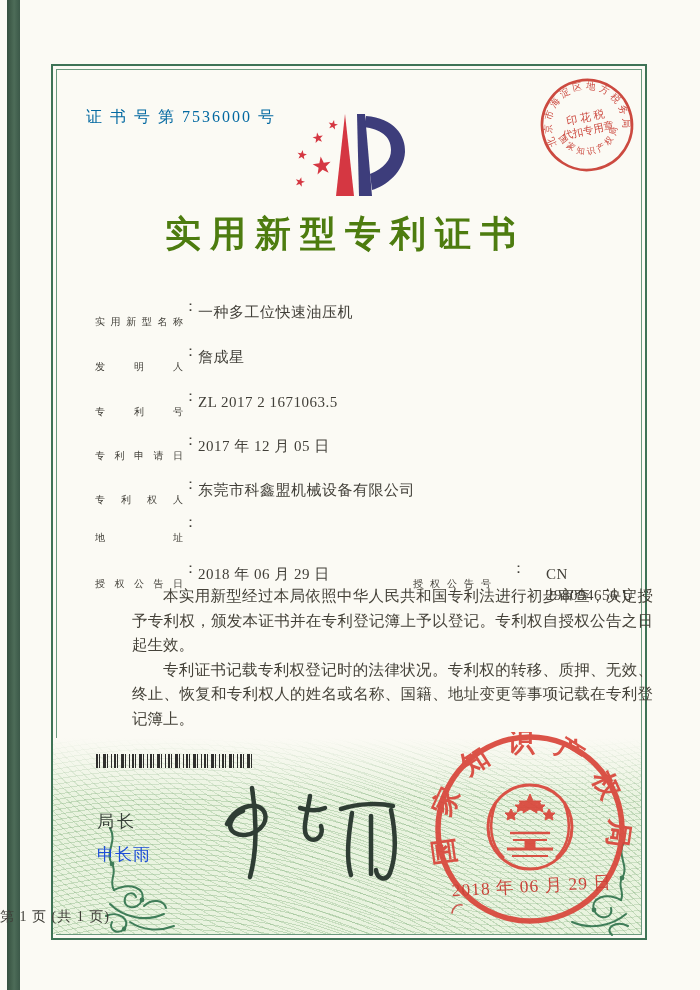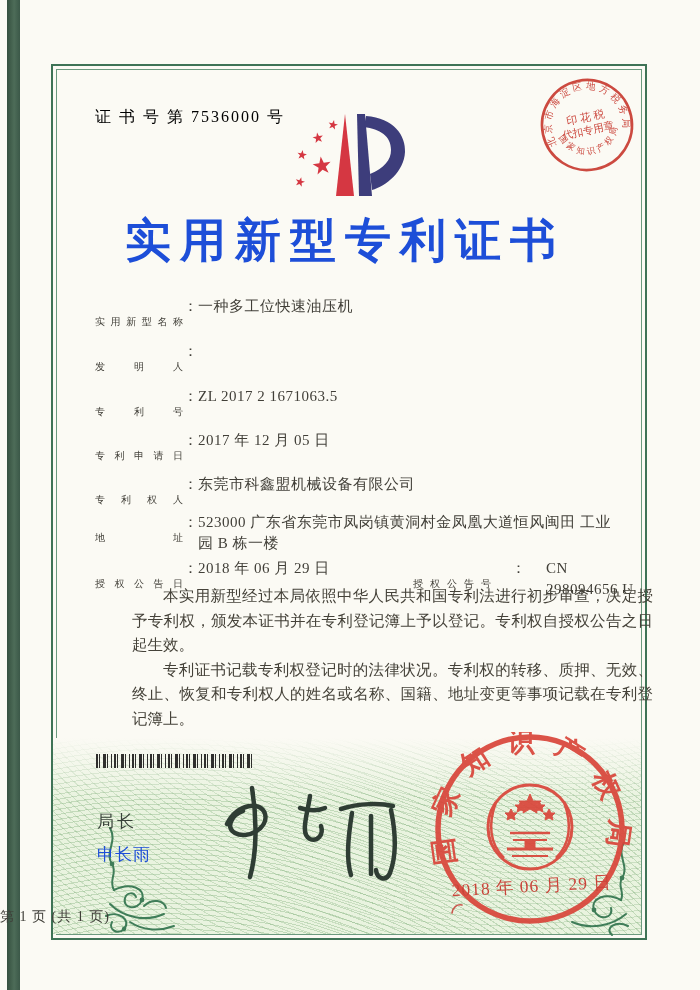--- a/index.html
+++ b/index.html
@@ -10,29 +10,29 @@
   .frame{position:absolute;left:51px;top:64px;width:592px;height:872px;border:2px solid #3e7356;}
   .frame-inner{position:absolute;left:3px;top:3px;right:3px;bottom:3px;border:1px solid #6b9a7e;}
   .guilloche{position:absolute;left:53px;top:738px;width:588px;height:196px;
      background-color:#e9f3df;
      background-image:
        repeating-radial-gradient(circle at 20% 340%, rgba(120,170,115,.35) 0 1px, rgba(0,0,0,0) 1px 5px),
        repeating-radial-gradient(circle at 85% -240%, rgba(120,170,115,.28) 0 1px, rgba(0,0,0,0) 1px 6px);
      z-index:1;}
   .guilloche-fade{position:absolute;left:0;top:0;width:100%;height:62px;
      background:linear-gradient(#fbfaf4, rgba(251,250,244,0));}
-  .cert-no{position:absolute;left:95px;top:107px;font-size:16px;letter-spacing:2px;color:#000000;z-index:3;}
+  .cert-no{position:absolute;left:86px;top:107px;font-size:16px;letter-spacing:2px;color:#0369a1;z-index:3;}
   .logo{position:absolute;left:288px;top:108px;z-index:3;}
-  .title{position:absolute;left:0;right:10px;top:210px;text-align:center;font-size:46px;
-         font-weight:600;letter-spacing:9px;color:#1d4ed8;z-index:3;}
+  .title{position:absolute;left:0;right:10px;top:210px;text-align:center;font-size:36px;
+         font-weight:600;letter-spacing:9px;color:#4d7c0f;z-index:3;}
   .fields{position:absolute;left:95px;top:0;width:530px;z-index:3;color:#413f38;}
   .frow{position:absolute;display:flex;width:530px;font-size:15px;line-height:21px;}
   .flabel{flex:0 0 88px;text-align:justify;text-align-last:justify;font-size:10px;margin-top:15px;}
   .fcolon{flex:0 0 14px;}
-  .fvalue{flex:1 1 auto;letter-spacing:.5px;}
+  .fvalue{flex:1 1 auto;letter-spacing:.5px;margin-top:6px;}
   .frow.split .col-right{position:absolute;left:318px;top:0;display:flex;width:230px;gap:20px;}
   .frow.split .col-right .flabel{flex:0 0 78px;}
   .paras{position:absolute;left:93px;top:584px;width:521px;font-size:15.5px;line-height:24.5px;
          color:#454239;text-align:justify;z-index:3;margin-left:39px;}
   .paras p{margin:0;text-indent:2em;}
   .barcode{position:absolute;left:96px;top:754px;width:156px;height:14px;z-index:3;
      background-image:repeating-linear-gradient(90deg,
         #2f2f2d 0 2px, rgba(0,0,0,0) 2px 3px,
         #2f2f2d 3px 4px, rgba(0,0,0,0) 4px 7px,
         #2f2f2d 7px 10px, rgba(0,0,0,0) 10px 11px,
@@ -89,40 +89,40 @@
 
   <div class="fields">
     <div class="frow" style="top:296px">
       <span class="flabel">实用新型名称</span>
         <span class="fcolon">：</span>
         <span class="fvalue">一种多工位快速油压机</span>
     </div>
     <div class="frow" style="top:341px">
       <span class="flabel">发明人</span>
         <span class="fcolon">：</span>
+        <span class="fvalue">詹成星</span>
     </div>
     <div class="frow" style="top:386px">
       <span class="flabel">专利号</span>
         <span class="fcolon">：</span>
         <span class="fvalue">ZL 2017 2 1671063.5</span>
     </div>
     <div class="frow" style="top:430px">
       <span class="flabel">专利申请日</span>
         <span class="fcolon">：</span>
         <span class="fvalue">2017 年 12 月 05 日</span>
     </div>
     <div class="frow" style="top:474px">
       <span class="flabel">专利权人</span>
         <span class="fcolon">：</span>
         <span class="fvalue">东莞市科鑫盟机械设备有限公司</span>
     </div>
     <div class="frow" style="top:512px;width:520px">
       <span class="flabel">地址</span>
         <span class="fcolon">：</span>
-        <span class="fvalue">523000 广东省东莞市凤岗镇黄洞村金凤凰大道恒风闽田 工业园 B 栋一楼</span>
     </div>
     <div class="frow split" style="top:558px">
       <span class="flabel">授权公告日</span>
         <span class="fcolon">：</span>
         <span class="fvalue">2018 年 06 月 29 日</span>
       <span class="col-right">
         <span class="flabel">授权公告号</span>
           <span class="fcolon">：</span>
           <span class="fvalue">CN 298094656 U</span>
       </span>

